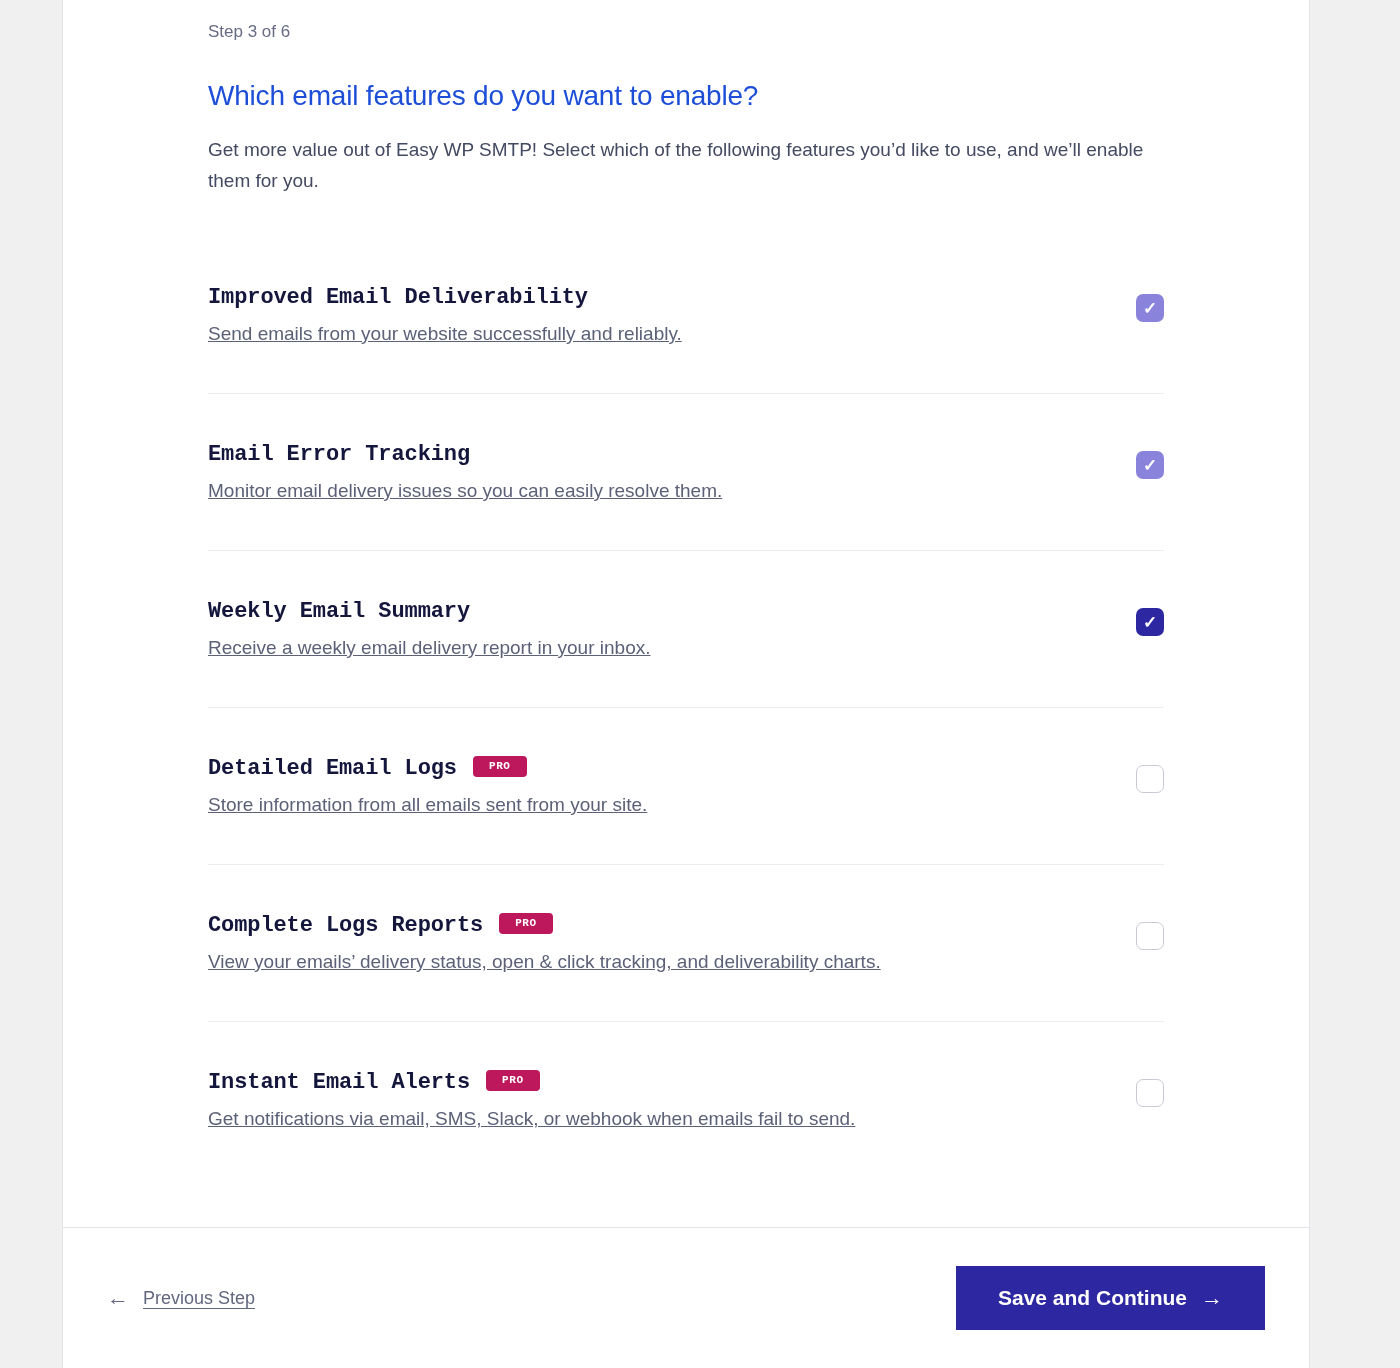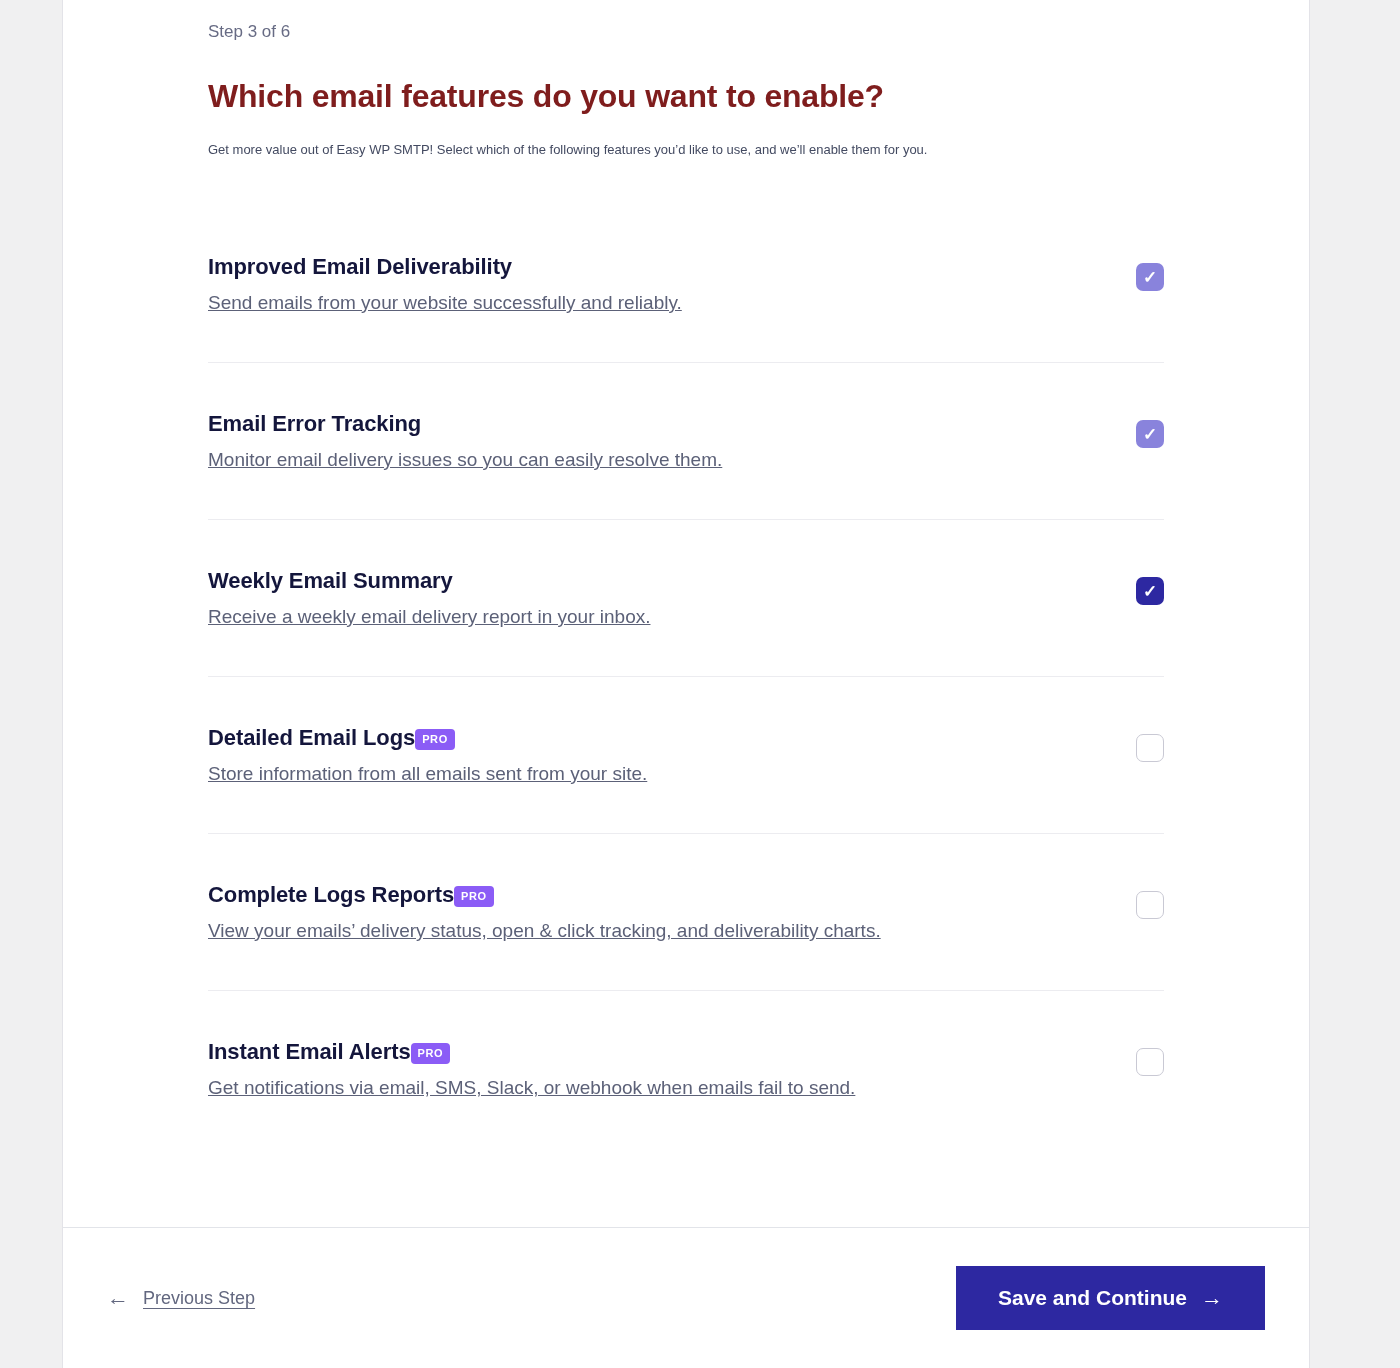--- a/index.html
+++ b/index.html
@@ -31,61 +31,62 @@
     padding: 22px 145px 0 145px;
     border-bottom: 1px solid #e2e4e9;
   }
   .step-indicator {
     font-size: 17px;
     color: #676b84;
     line-height: 20px;
   }
   h1.page-title {
     margin-top: 36px;
-    font-size: 32px;
+    font-size: 28px;
     line-height: 36px;
-    font-weight: 700;
-    color: #7f1d1d;
+    font-weight: 400;
+    color: #1d4ed8;
     letter-spacing: -0.2px;
   }
   p.page-desc {
     margin-top: 20px;
-    font-size: 13px;
+    font-size: 19px;
     line-height: 31px;
     color: #434a61;
     max-width: 950px;
   }
   .features { margin-top: 88px; }
   .feature-row {
     display: flex;
     justify-content: space-between;
     align-items: flex-start;
     padding: 47px 0;
     border-bottom: 1px solid #ececf0;
   }
   .feature-row:first-child { padding-top: 0; }
   .feature-row:last-child { border-bottom: none; }
   .feature-text { max-width: 850px; }
-  .feature-title-line { display: flex; align-items: center; }
+  .feature-title-line { display: flex; align-items: flex-start; font-family: Liberation Mono, monospace; }
   .feature-title {
     font-size: 22px;
     line-height: 28px;
     font-weight: 700;
     color: #14163c;
     letter-spacing: -0.1px;
   }
   .pro-badge {
     display: inline-block;
-    background: #8b5cf6;
+    margin-left: 16px;
+    background: #be185d;
     color: #ffffff;
     font-size: 11px;
     font-weight: 700;
     letter-spacing: 0.6px;
     line-height: 1;
-    padding: 5px 7px;
+    padding: 5px 16px;
     border-radius: 4px;
     transform: translateY(1px);
   }
   .feature-desc {
     margin-top: 10px;
     font-size: 19px;
     line-height: 24px;
     color: #5c6178;
     text-decoration: underline;
   }

